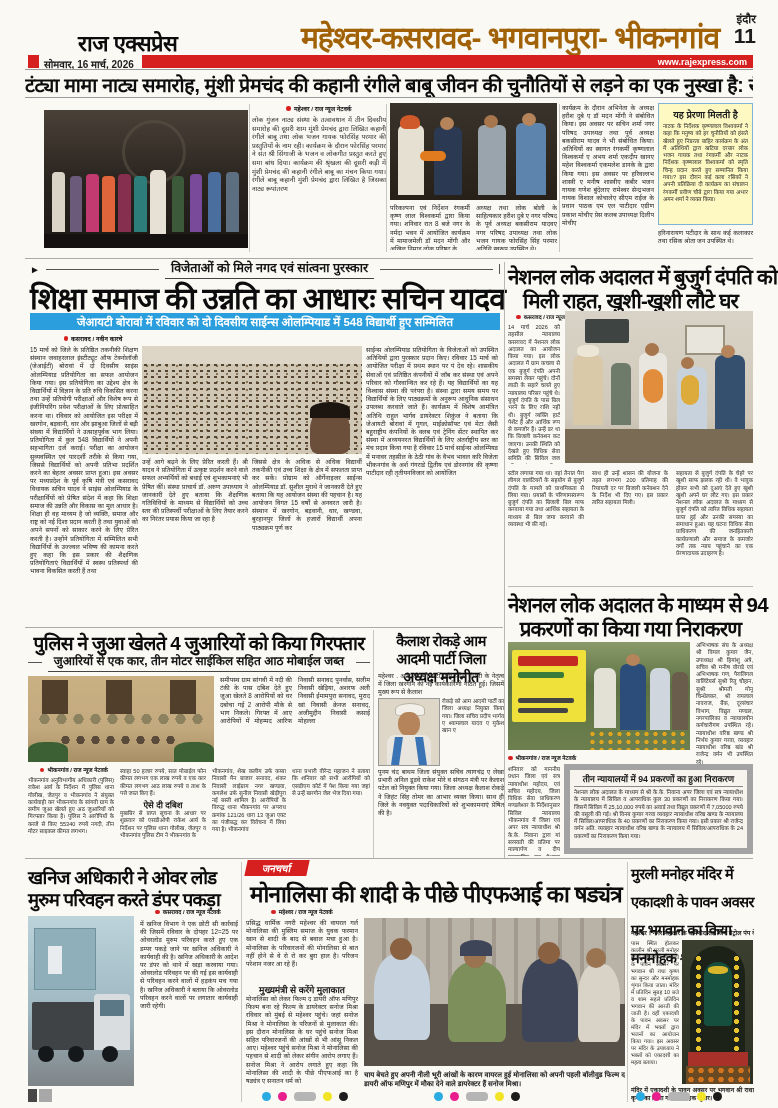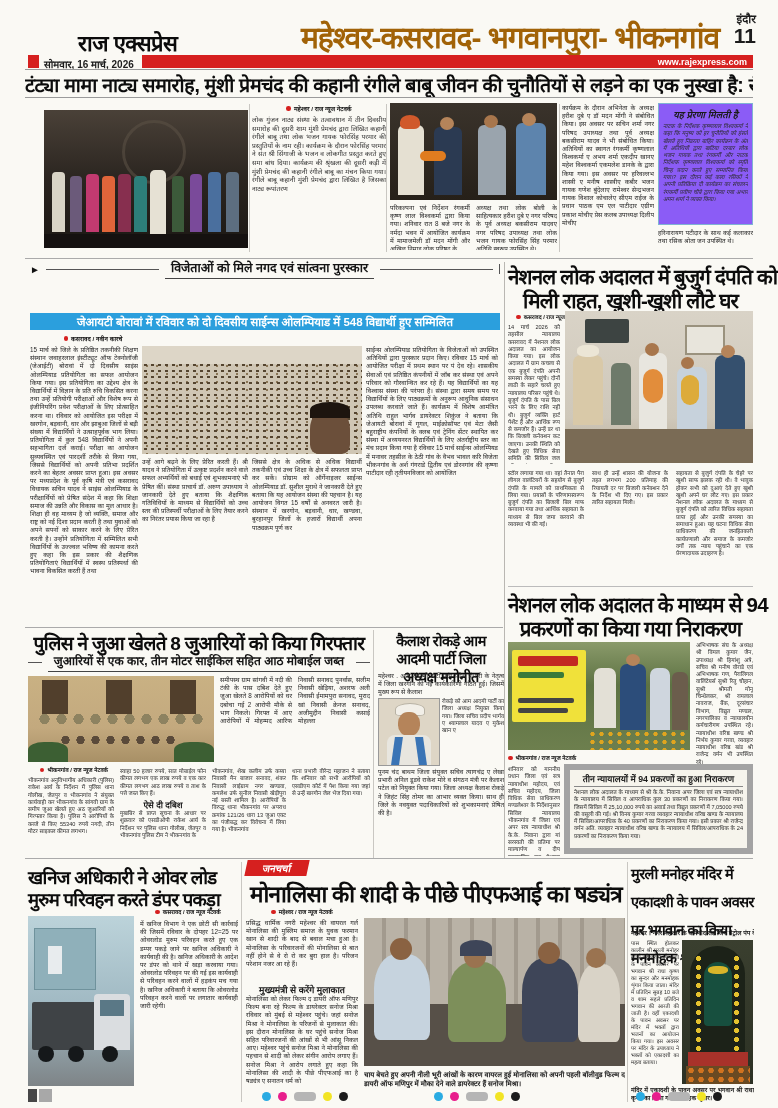--- a/index.html
+++ b/index.html
@@ -13,21 +13,21 @@
   .byl{display:flex;align-items:center;justify-content:center;gap:3px;font-size:6.2px;font-weight:bold;color:#111;white-space:nowrap;overflow:hidden;}
   .byl i{width:4.5px;height:4.5px;border-radius:50%;background:#d6201f;flex:0 0 auto;}
   .rule{background:#9a9a9a;}
   .vrule{background:#c9c7c2;width:1px;}
   .photo{position:absolute;overflow:hidden;}
   .el{position:absolute;display:block;}
   .kickrow{display:flex;align-items:center;gap:6px;}
   .kline{flex:1;height:1px;background:#555;}
   .ktext{font-size:12.5px;font-weight:bold;color:#151515;border-bottom:1.5px solid #444;padding:0 6px 2px;white-space:nowrap;}
   .bluebar{background:#2b9fdd;color:#fff;font-weight:bold;font-size:11.5px;display:flex;align-items:center;justify-content:center;white-space:nowrap;}
-  .infobox{border:1.5px solid #7fb3d3;background:#8b5cf6;padding:4px 4px;font-style:italic;}
+  .infobox{border:1.5px solid #7fb3d3;background:#fef9c3;padding:4px 4px;}
   .greybox{border:6px solid #a3a3a3;background:#f6f4ec;padding:3px 4px;}
   .tag{background:#d6201f;color:#fff;font-weight:bold;font-size:10px;display:flex;align-items:center;justify-content:center;transform:skewX(-12deg);}
   .kickstrip{background:#ece9e0;border:1px solid #b9b6ac;font-size:10.5px;font-weight:bold;display:flex;align-items:center;justify-content:center;white-space:nowrap;overflow:hidden;}
   .regrow{display:flex;align-items:center;gap:7px;}
   .regrow i{display:block;width:9px;height:9px;border-radius:50%;}
   .regrow .bar{width:22px;height:9px;border-radius:4px;}
 </style>
 </head>
 <body>
 
@@ -94,20 +94,21 @@
   <div class="abs vrule" style="left:559px;top:104px;height:148px;"></div>
   <div class="abs rule" style="left:25px;top:258px;width:728px;height:1px;background:#aaa;"></div>
 
   <div class="abs kickrow" style="left:30px;top:262px;width:470px;height:14px;">
     <span style="font-size:10px;color:#111;">►</span>
     <span class="kline"></span>
     <span class="ktext">विजेताओं को मिले नगद एवं सांत्वना पुरस्कार</span>
     <span class="kline"></span>
     <span style="width:1px;height:10px;background:#555;"></span>
   </div>
+  <div class="abs hl center" style="left:30px;top:277px;width:470px;font-size:30px;letter-spacing:-1px;white-space:nowrap;">शिक्षा समाज की उन्नति का आधारः सचिन यादव</div>
   <div class="abs bluebar" style="left:30px;top:313px;width:470px;height:17px;">जेआयटी बोरावां में रविवार को दो दिवसीय साईन्स ओलम्पियाड में 548 विद्यार्थी हुए सम्मिलित</div>
   <div class="abs byl" style="left:38px;top:334px;width:110px;">
     <i></i>
     <span>कसरावद / नवीन कारचे</span>
   </div>
   <div class="abs bt" style="left:30px;top:346px;width:108px;height:290px;">15 मार्च को जिले के प्रतिष्ठित तकनीकी शिक्षण संस्थान जवाहरलाल इंस्टीट्यूट ऑफ टेक्नोलॉजी (जेआईटी) बोरावां में दो दिवसीय साइंस ओलम्पियाड प्रतियोगिता का सफल आयोजन किया गया। इस प्रतियोगिता का उद्देश्य क्षेत्र के विद्यार्थियों में विज्ञान के प्रति रुचि विकसित करना तथा उन्हें प्रतियोगी परीक्षाओं और विशेष रूप से इंजीनियरिंग प्रवेश परीक्षाओं के लिए प्रोत्साहित करना था। रविवार को आयोजित इस परीक्षा में खरगोन, बड़वानी, धार और झाबुआ जिलों से बड़ी संख्या में विद्यार्थियों ने उत्साहपूर्वक भाग लिया। प्रतियोगिता में कुल 548 विद्यार्थियों ने अपनी सहभागिता दर्ज कराई। परीक्षा का आयोजन सुव्यवस्थित एवं पारदर्शी तरीके से किया गया, जिससे विद्यार्थियों को अपनी प्रतिभा प्रदर्शित करने का बेहतर अवसर प्राप्त हुआ। इस अवसर पर मध्यप्रदेश के पूर्व कृषि मंत्री एवं कसरावद विधायक सचिन यादव ने साइंस ओलम्पियाड के परीक्षार्थियों को प्रेषित संदेश में कहा कि शिक्षा समाज की उन्नति और विकास का मूल आधार है। शिक्षा ही वह माध्यम है जो व्यक्ति, समाज और राष्ट्र को नई दिशा प्रदान करती है तथा युवाओं को अपने सपनों को साकार करने के लिए प्रेरित करती है। उन्होंने प्रतियोगिता में सम्मिलित सभी विद्यार्थियों के उज्ज्वल भविष्य की कामना करते हुए कहा कि इस प्रकार की शैक्षणिक प्रतियोगिताएं विद्यार्थियों में स्वस्थ प्रतिस्पर्धा की भावना विकसित करती हैं तथा</div>
   <div class="photo" style="left:142px;top:346px;width:220px;height:108px;background:#cfc6b4;">
     <i class="el" style="left:0;top:0;width:220px;height:18px;background:#ddd6c7;"></i>
     <i class="el" style="left:0;top:16px;width:220px;height:92px;background-image:radial-gradient(circle,#54442f 1.2px,transparent 1.3px),radial-gradient(circle,#8a7656 1px,transparent 1.1px);background-size:7px 6px,10px 8px;"></i>
     <i class="el" style="left:168px;top:62px;width:40px;height:46px;background:#6b4f3a;border-radius:45% 45% 20% 20%;"></i>
@@ -167,21 +168,21 @@
     <i></i>
     <span>भीकनगांव / राज न्यूज नेटवर्क</span>
   </div>
   <div class="abs bt-sm" style="left:508px;top:766px;width:52px;height:90px;">शनिवार को माननीय प्रधान जिला एवं सत्र न्यायाधीश महोदय, एवं सचिव महोदय, जिला विधिक सेवा प्राधिकरण मण्डलेश्वर के निर्देशानुसार सिविल न्यायालय भीकनगांव में जिला एवं अपर सत्र न्यायाधीश श्री के.के. निवाना द्वारा मां सरस्वती की प्रतिमा पर माल्यार्पण व दीप प्रज्ज्वलित कर नेशनल लोक अदालत का शुभारंभ किया गया। इस अवसर पर व्यवहार</div>
   <div class="abs greybox" style="left:564px;top:764px;width:189px;height:90px;box-sizing:border-box;">
     <div style="font-size:8.8px;font-weight:bold;text-align:center;border-bottom:1px solid #888;padding-bottom:1px;margin-bottom:2px;">तीन न्यायालयों में 94 प्रकरणों का हुआ निराकरण</div>
     <div class="bt-sm" style="height:66px;">नेशनल लोक अदालत के माध्यम से श्री के.के. निवाना अपर जिला एवं सत्र न्यायाधीश के न्यायालय में सिविल व आपराधिक कुल 30 प्रकरणों का निराकरण किया गया। जिसमें सिविल में 25,10,000 रुपये का अवार्ड तथा विद्युत प्रकरणों में 7,05000 रुपये की वसूली की गई। श्री विनय कुमार गरवा व्यवहार न्यायाधीश वरिष्ठ खण्ड के न्यायालय में सिविल/आपराधिक के 40 प्रकरणों का निराकरण किया गया। इसी प्रकार श्री राजेन्द्र वर्मन अति. व्यवहार न्यायाधीश वरिष्ठ खण्ड के न्यायालय में सिविल/आपराधिक के 24 प्रकरणों का निराकरण किया गया।</div>
   </div>
 
   <div class="abs rule" style="left:25px;top:627px;width:478px;height:1px;background:#aaa;"></div>
-  <div class="abs hl center" style="left:28px;top:630px;width:342px;font-size:19px;letter-spacing:-0.7px;white-space:nowrap;">पुलिस ने जुआ खेलते 8 जुआरियों को किया गिरफ्तार</div>
+  <div class="abs hl center" style="left:28px;top:630px;width:342px;font-size:19px;letter-spacing:-0.7px;white-space:nowrap;">पुलिस ने जुआ खेलते 4 जुआरियों को किया गिरफ्तार</div>
   <div class="abs kickrow" style="left:28px;top:654px;width:342px;height:16px;">
     <span class="kline"></span>
     <span class="ktext" style="font-size:12px;">जुआरियों से एक कार, तीन मोटर साईकिल सहित आठ मोबाईल जब्त</span>
     <span class="kline"></span>
   </div>
   <div class="photo" style="left:28px;top:676px;width:186px;height:86px;background:linear-gradient(180deg,#c9b183 0%,#c3a97e 60%,#a89066 100%);">
     <i class="el" style="left:14px;top:4px;width:26px;height:34px;background:#513f2c;"></i>
     <i class="el" style="left:78px;top:4px;width:26px;height:34px;background:#513f2c;"></i>
     <i class="el" style="left:142px;top:4px;width:26px;height:34px;background:#513f2c;"></i>
     <i class="el" style="left:8px;top:30px;width:170px;height:26px;background-image:radial-gradient(circle,#8d8260 5px,transparent 5.2px);background-size:17px 26px;"></i>

